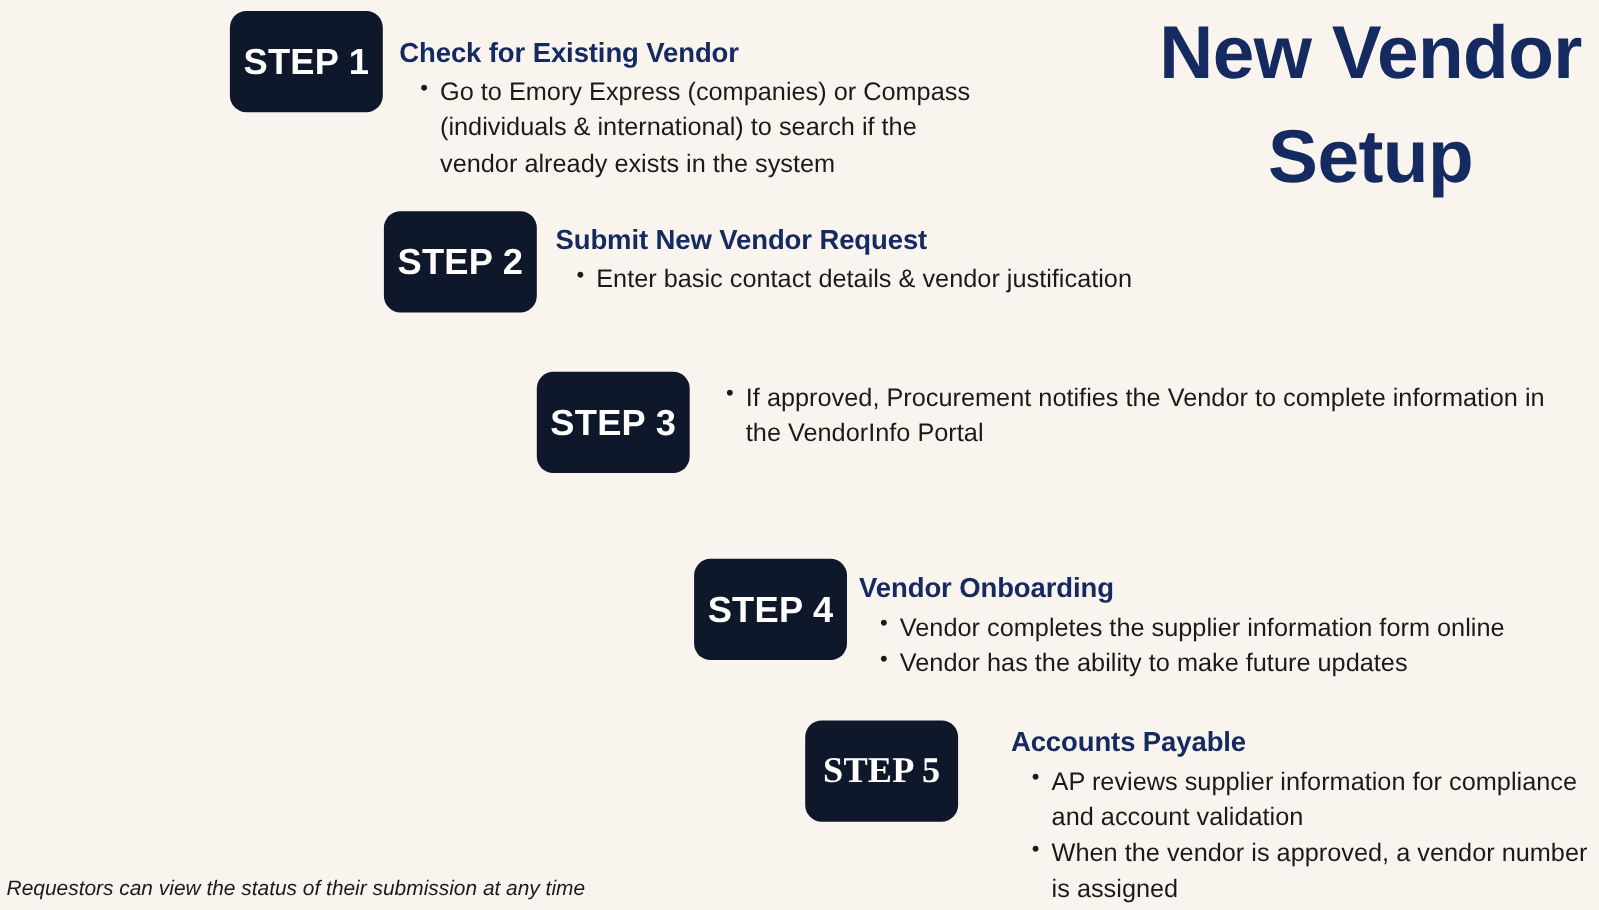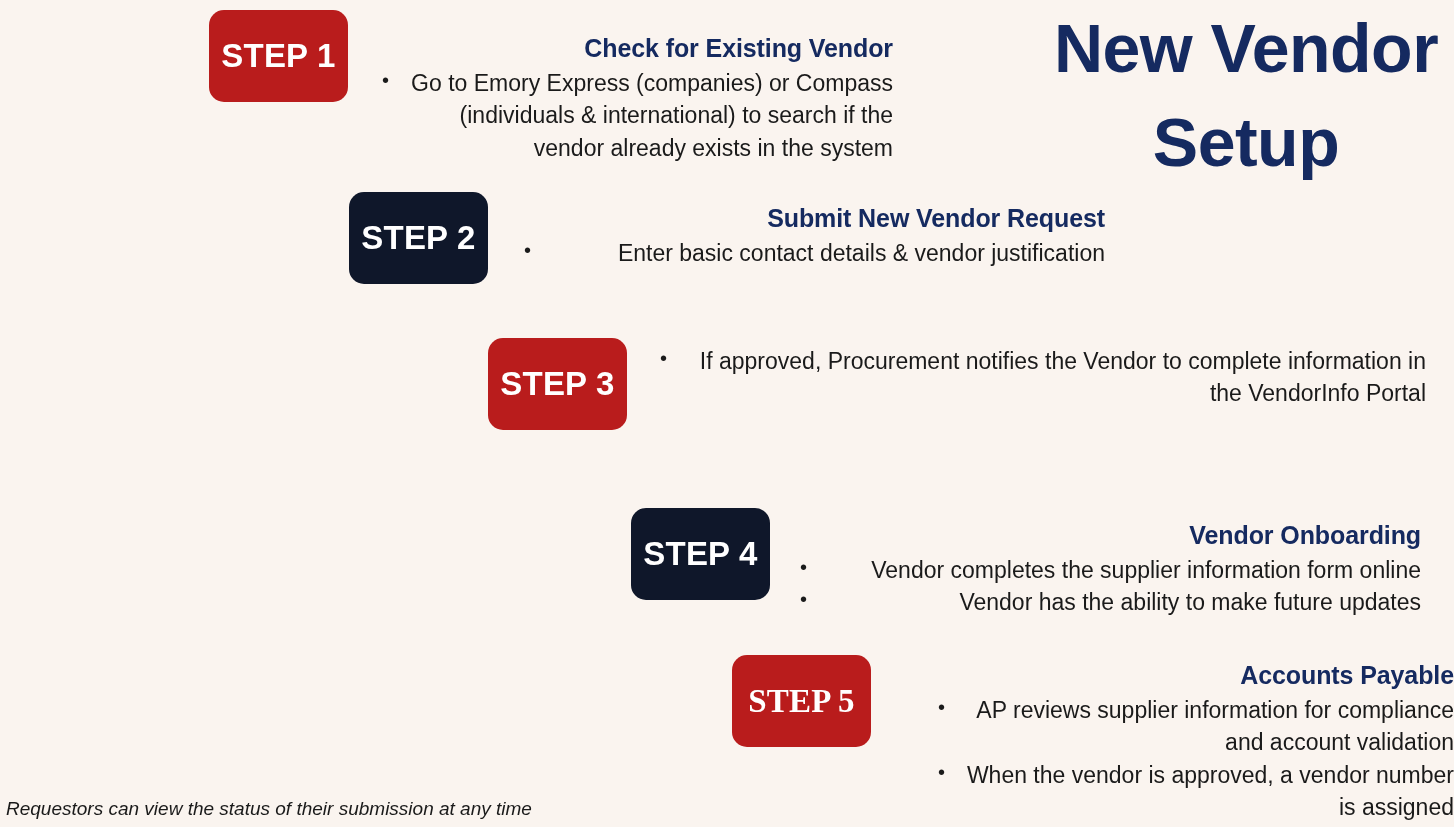--- a/index.html
+++ b/index.html
@@ -45,26 +45,25 @@
     border-radius: 15px;
     display: flex;
     align-items: center;
     justify-content: center;
     color: #ffffff;
     font-size: 33px;
     font-weight: 700;
     letter-spacing: 0.2px;
     box-sizing: border-box;
   }
-  .badge.navy { background: #b91c1c; }
+  .badge.navy { background: #0f172a; }
   .badge.gold { background: #0f172a; }
 
   .body {
     position: absolute;
-    text-align: right;
   }
   .step-heading {
     font-size: 25px;
     font-weight: 700;
     color: #152a60;
     line-height: 1.25;
     margin: 0 0 3px 0;
     letter-spacing: -0.1px;
   }
   .plain-line {

